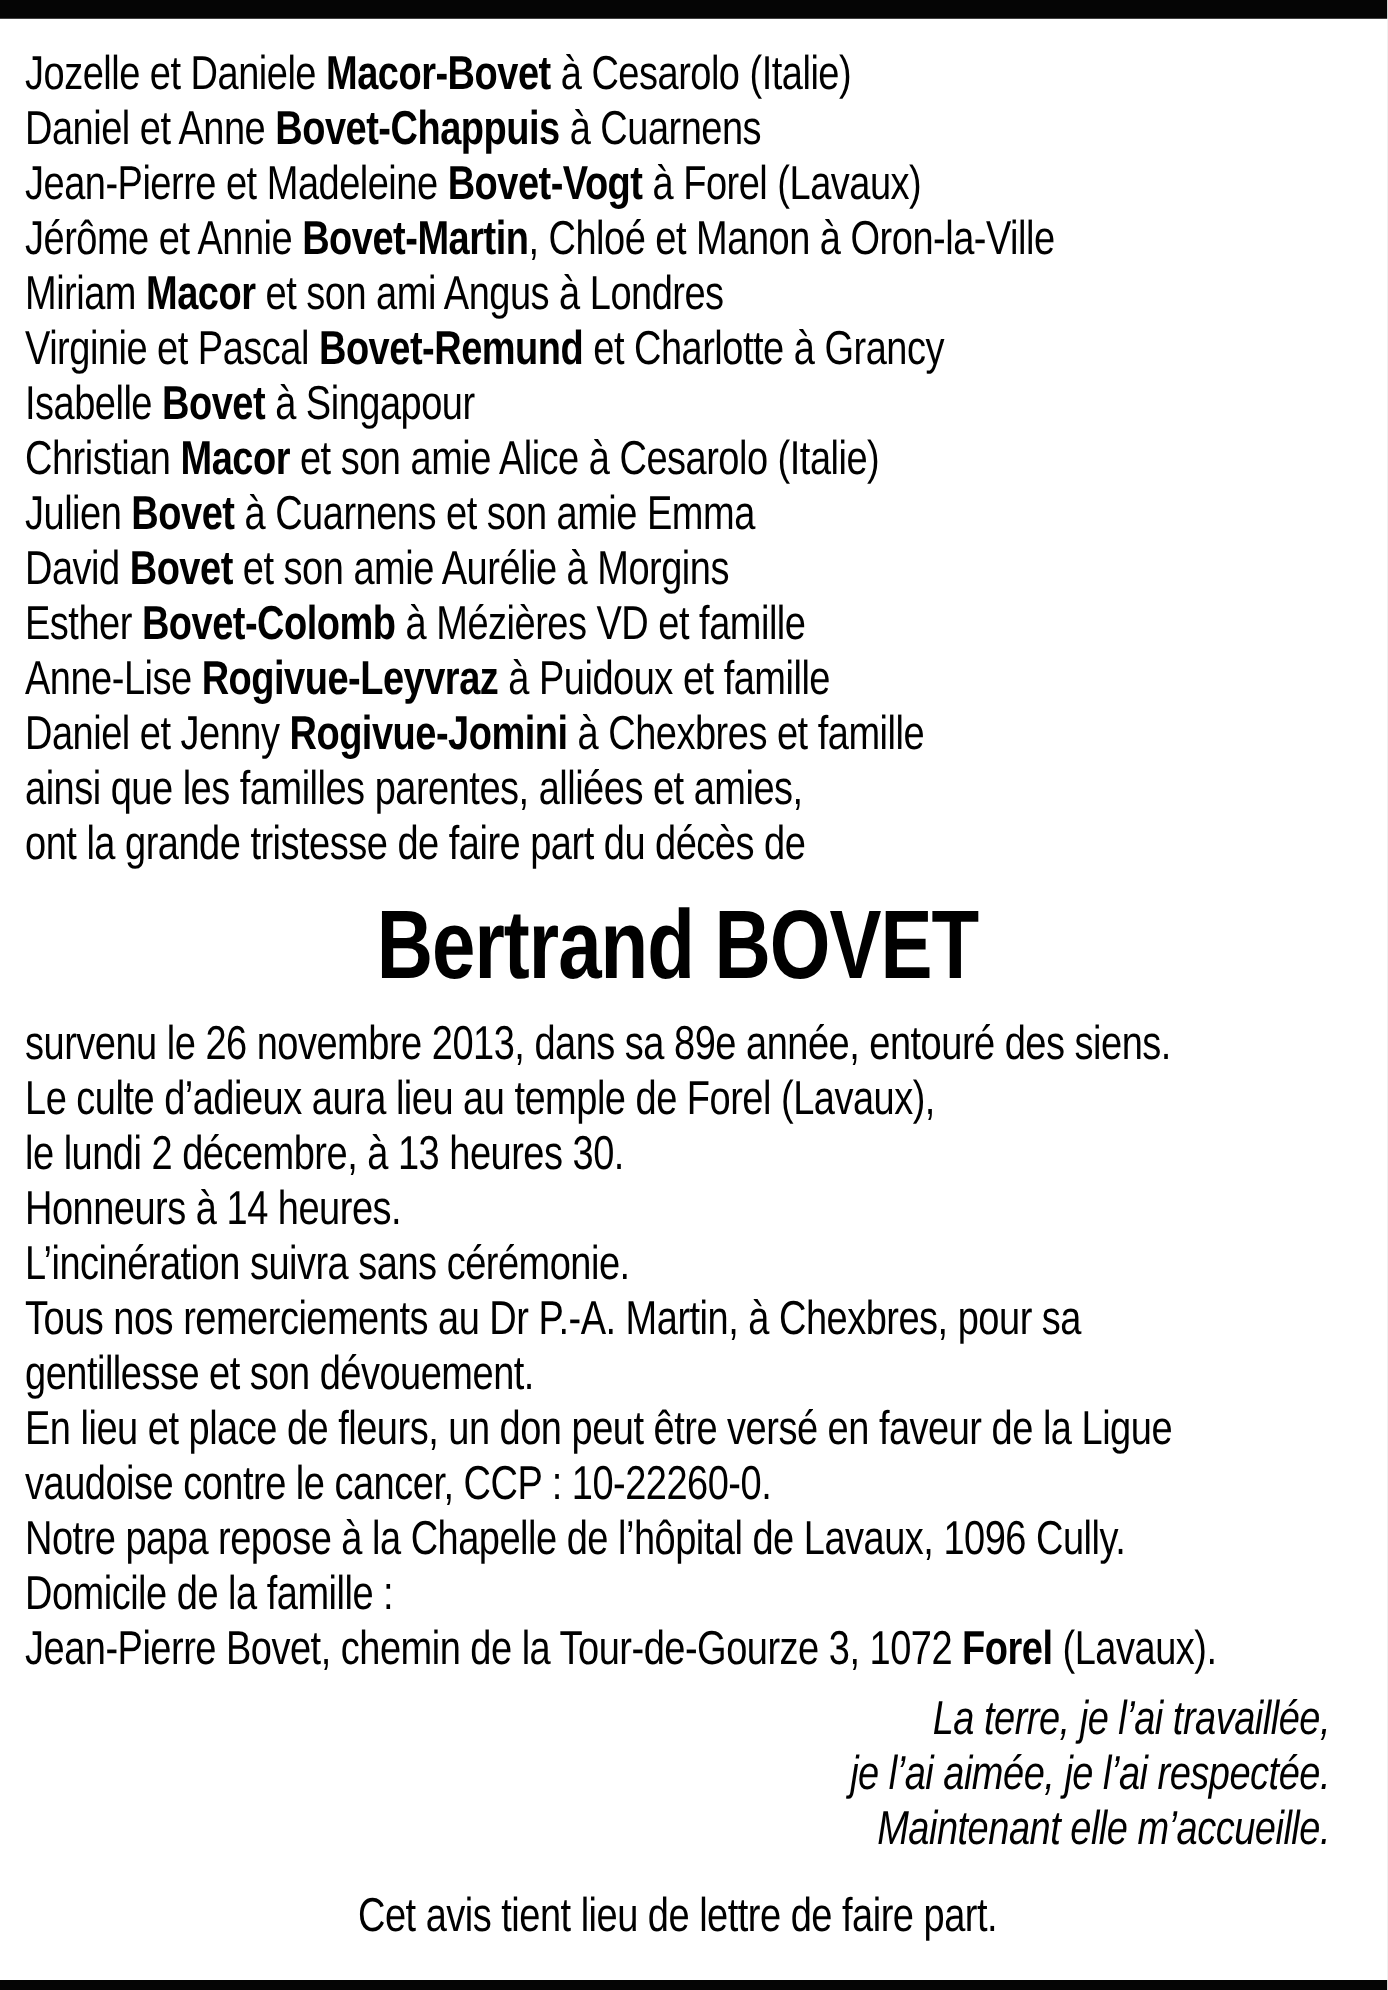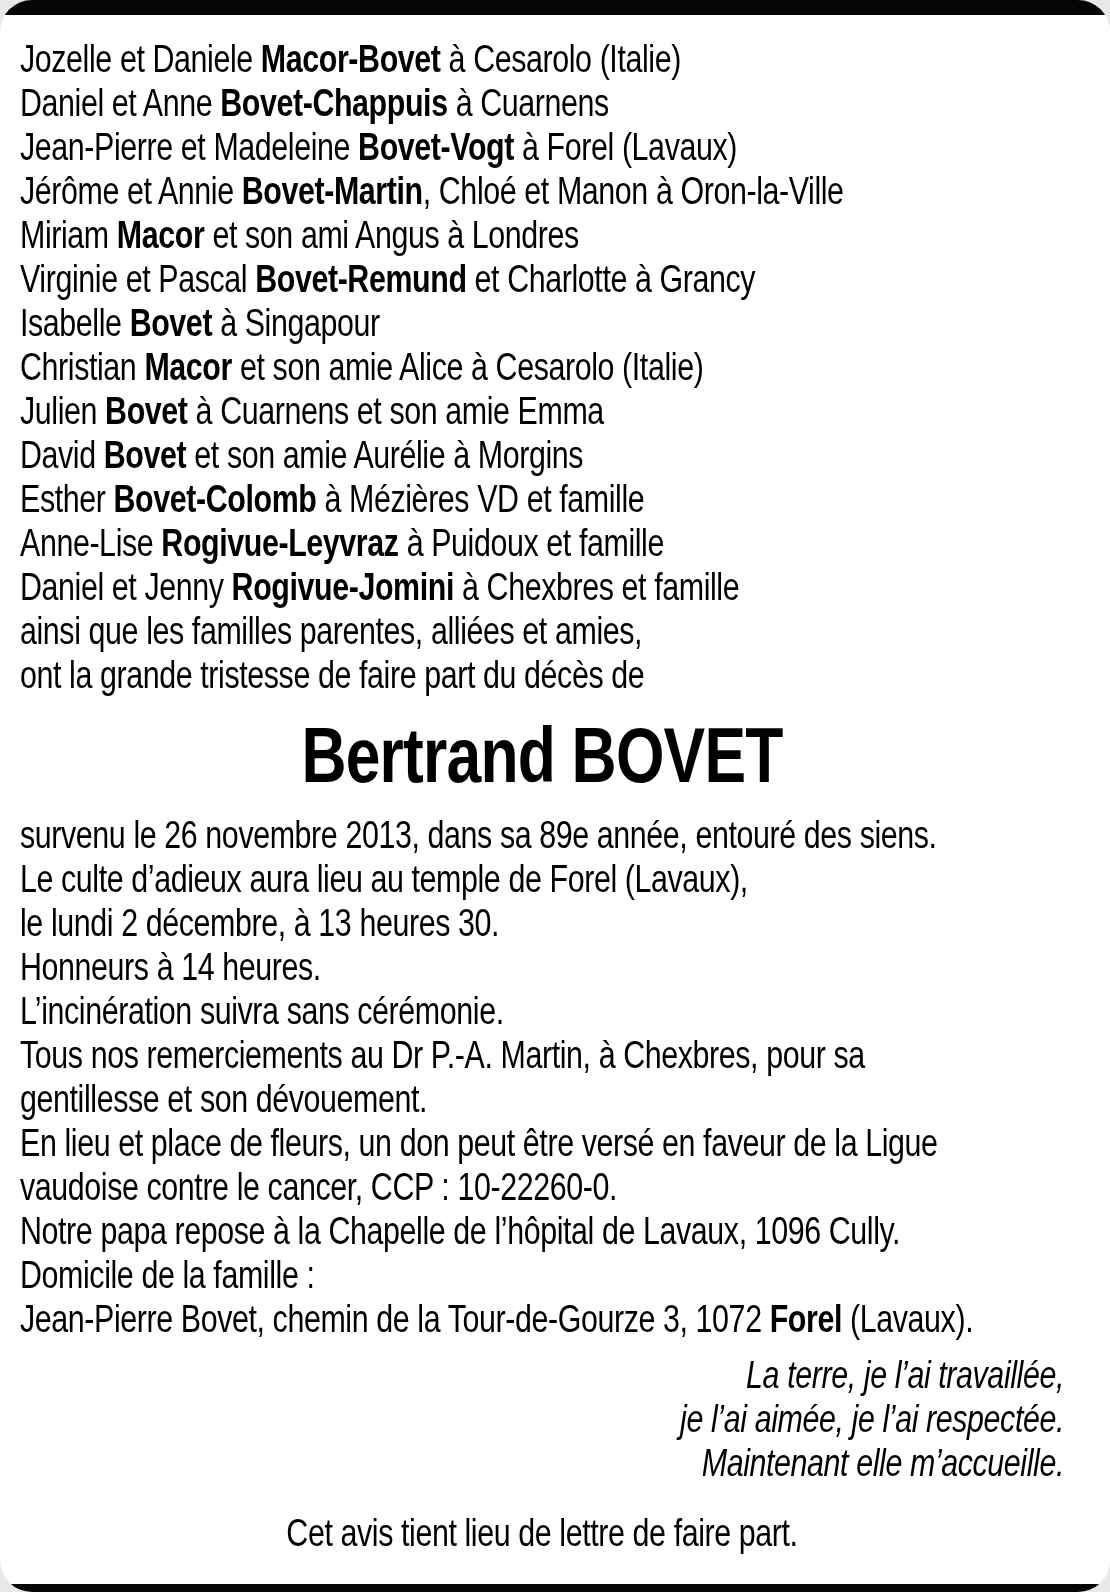--- a/index.html
+++ b/index.html
@@ -5,21 +5,20 @@
   html, body { margin: 0; padding: 0; background: #e8e8e8; }
   .page {
     position: relative;
     width: 1110px;
     height: 1592px;
     margin: 0 auto;
     background: #ffffff;
     color: #000000;
     font-family: "Liberation Sans", "DejaVu Sans", sans-serif;
     overflow: hidden;
-    border-radius: 32px;
   }
   .scan-bar-top {
     position: absolute; top: 0; left: 0; right: 0;
     height: 15px; background: #050505;
   }
   .scan-bar-bottom {
     position: absolute; bottom: 0; left: 0; right: 0;
     height: 8px; background: #050505;
   }
   

